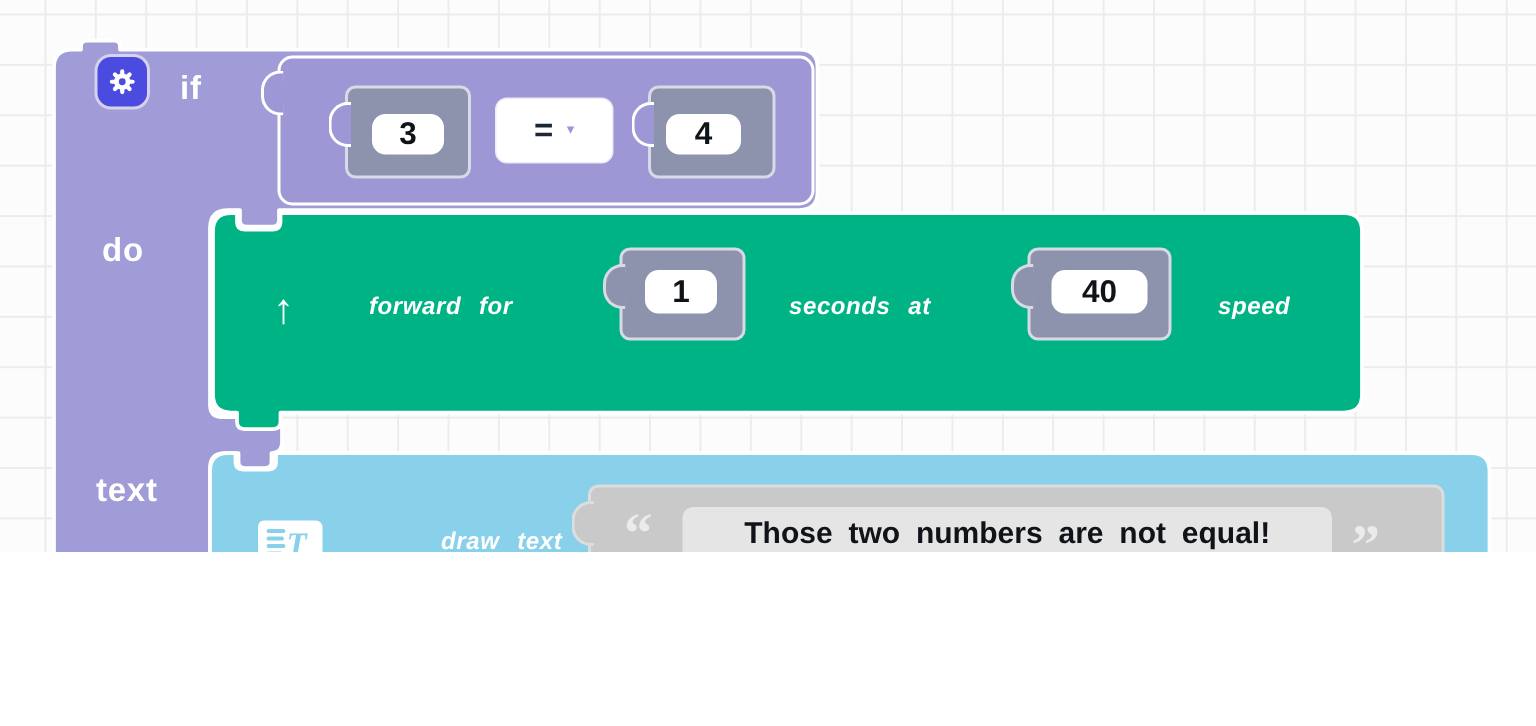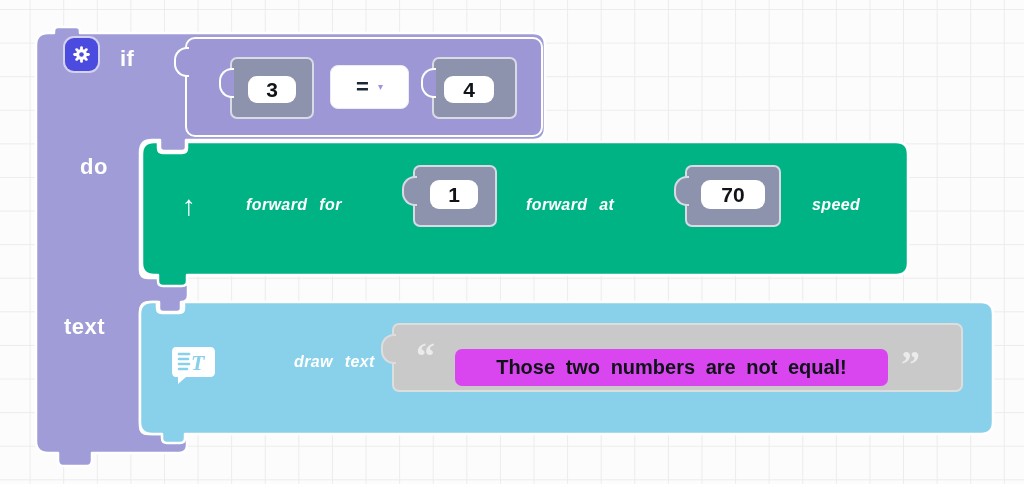--- a/index.html
+++ b/index.html
@@ -1,18 +1,18 @@
 <!DOCTYPE html>
 <html><head>
 <meta charset="utf-8">
 <style>
   html,body{margin:0;padding:0;}
   .stage{
     position:relative;
-    width:1024px;height:484px;
+    width:1024px;height:368px;
     overflow:hidden;
     background-color:#fcfcfc;
     background-image:
       linear-gradient(to right, #ececec 1px, transparent 1px),
       linear-gradient(to bottom, #ececec 1px, transparent 1px);
     background-size:33.6px 33.6px;
     background-position:-4px 9px;
     font-family:"Liberation Sans", sans-serif;
   }
   .abs{position:absolute;}
@@ -66,22 +66,22 @@
     left:392px;top:323px;width:571px;height:69px;
     background:#c9c9c9;border:2px solid #dddddd;border-radius:7px;
     box-sizing:border-box;
   }
   .strblk .ear{background:#c9c9c9;border-color:#dddddd;top:9px;}
   .quote{
     position:absolute;color:#ebebeb;font-family:"Liberation Serif",serif;
     font-weight:bold;font-size:38px;line-height:1;
   }
   .str-input{
-    position:absolute;left:61px;top:24px;width:433px;height:37px;
-    background:#d946ef;border-radius:7px;
+    position:absolute;left:61px;top:13px;width:433px;height:37px;
+    background:#e5e5e5;border-radius:7px;
     display:flex;align-items:center;justify-content:center;
     color:#101418;font-weight:bold;font-size:20px;word-spacing:5px;
     white-space:nowrap;
   }
   .arrow-glyph{color:#ffffff;font-weight:bold;font-size:28px;line-height:1;}
 </style>
 </head>
 <body>
 
 <div class="stage">
@@ -117,21 +117,21 @@
         <rect x="10.4" y="2.5" width="3.2" height="19" rx="1.6" transform="rotate(45 12 12)"></rect>
         <rect x="10.4" y="2.5" width="3.2" height="19" rx="1.6" transform="rotate(90 12 12)"></rect>
         <rect x="10.4" y="2.5" width="3.2" height="19" rx="1.6" transform="rotate(135 12 12)"></rect>
         <circle cx="12" cy="12" r="6.2"></circle>
       </g>
       <circle cx="12" cy="12" r="2.6" fill="#4b4be0"></circle>
     </svg>
   </div>
 
   <div class="abs kw" style="left:120px;top:46px;">if</div>
-  <div class="abs kw" style="left:80px;top:154px;">do</div>
+  <div class="abs kw" style="left:68px;top:154px;">do</div>
   <div class="abs kw" style="left:64px;top:314px;">text</div>
 
   <div class="abs cmp">
     <div class="ear"></div>
 
     <div class="socket abs" style="left:43px;top:18px;width:80px;height:58px;">
       <div class="ear" style="top:9px;"></div>
       <div class="num" style="left:16px;top:17px;width:48px;height:27px;">3</div>
     </div>
 
@@ -145,24 +145,24 @@
       <div class="num" style="left:10px;top:17px;width:50px;height:27px;">4</div>
     </div>
   </div>
 
   <div class="abs arrow-glyph" style="left:182px;top:192px;">↑</div>
   <div class="abs blk-label" style="left:246px;top:196px;">forward for</div>
   <div class="socket abs" style="left:413px;top:165px;width:80px;height:58px;">
     <div class="ear" style="top:9px;"></div>
     <div class="num" style="left:15px;top:13px;width:48px;height:29px;">1</div>
   </div>
-  <div class="abs blk-label" style="left:526px;top:196px;">forward at</div>
+  <div class="abs blk-label" style="left:526px;top:196px;">seconds at</div>
   <div class="socket abs" style="left:685px;top:165px;width:92px;height:58px;">
     <div class="ear" style="top:9px;"></div>
-    <div class="num" style="left:14px;top:13px;width:64px;height:29px;">70</div>
+    <div class="num" style="left:14px;top:13px;width:64px;height:29px;">40</div>
   </div>
   <div class="abs blk-label" style="left:812px;top:196px;text-align:center;">speed</div>
 
   <svg class="abs" style="left:172px;top:346px;" width="44" height="38" viewBox="0 0 44 38">
     <path d="M 4 1 h 34 q 5 0 5 5 v 20 q 0 5 -5 5 h -24 l -8 7 v -7 h -2 q -4 0 -4 -5 v -20 q 0 -5 4 -5 z" fill="#ffffff"></path>
     <g stroke="#89d1ea" stroke-width="2.6" stroke-linecap="round">
       <line x1="7" y1="8" x2="17" y2="8"></line>
       <line x1="7" y1="13" x2="16" y2="13"></line>
       <line x1="7" y1="18" x2="17" y2="18"></line>
       <line x1="7" y1="23" x2="15" y2="23"></line>

